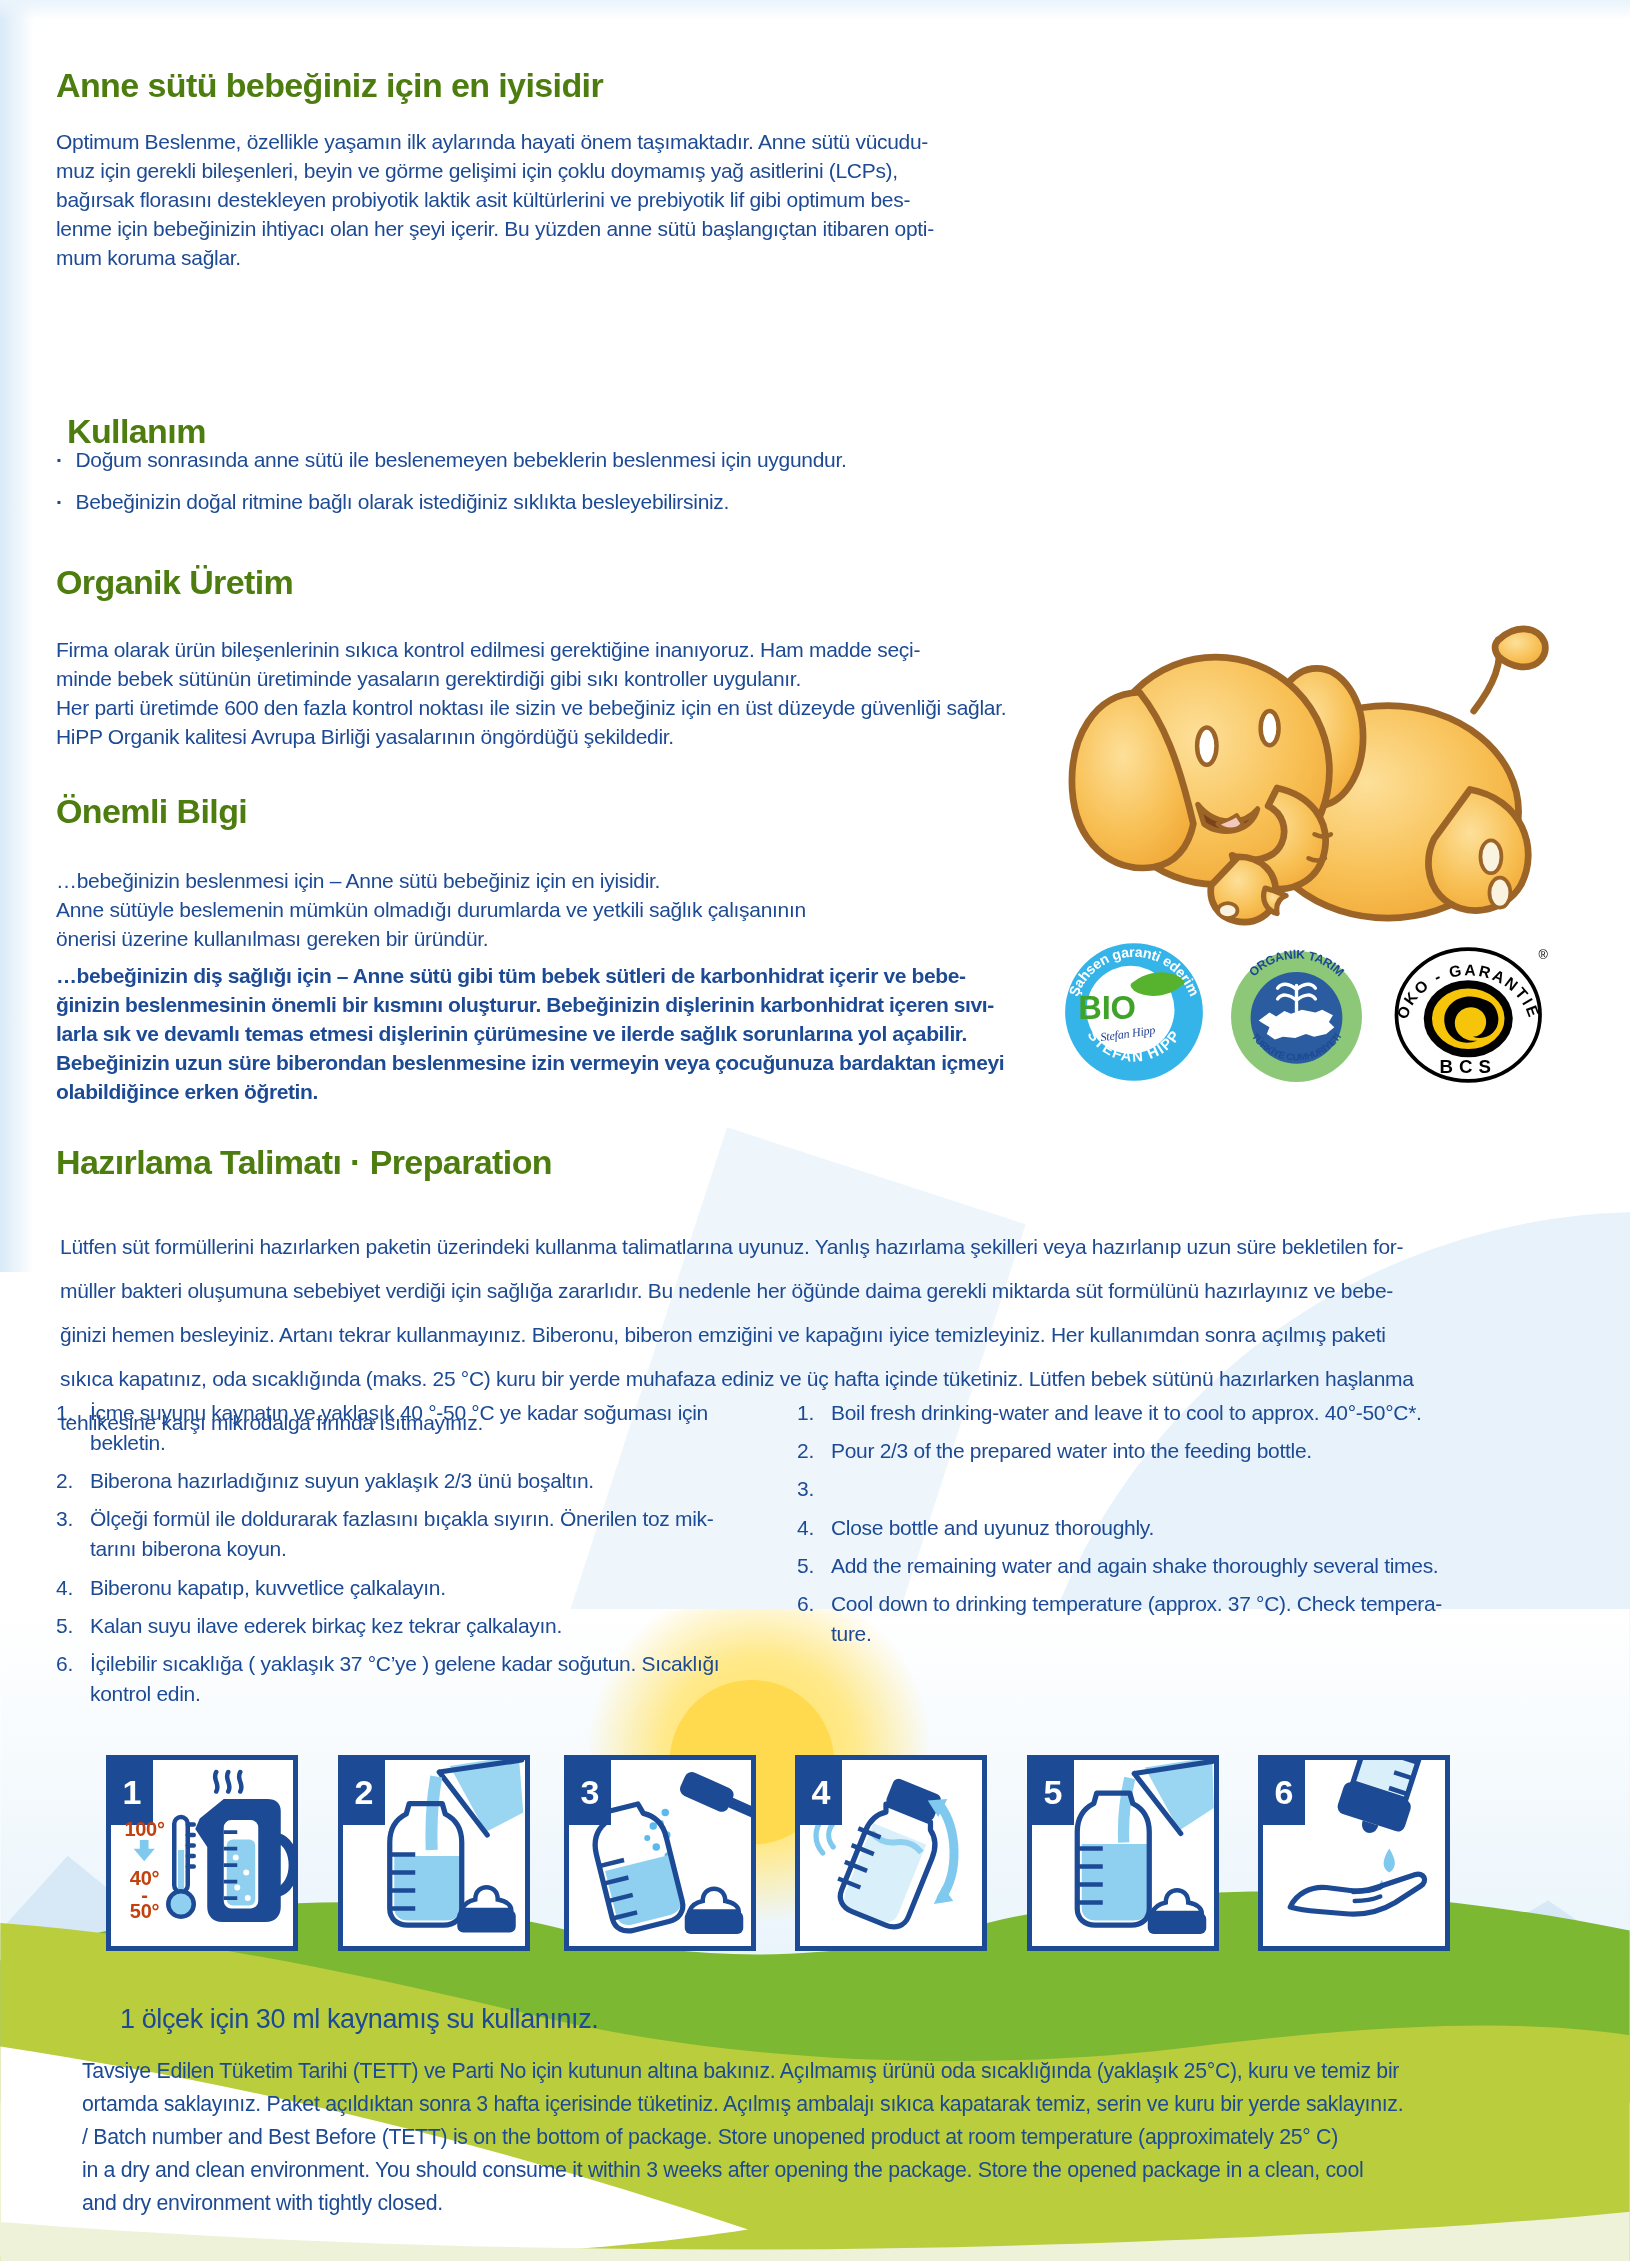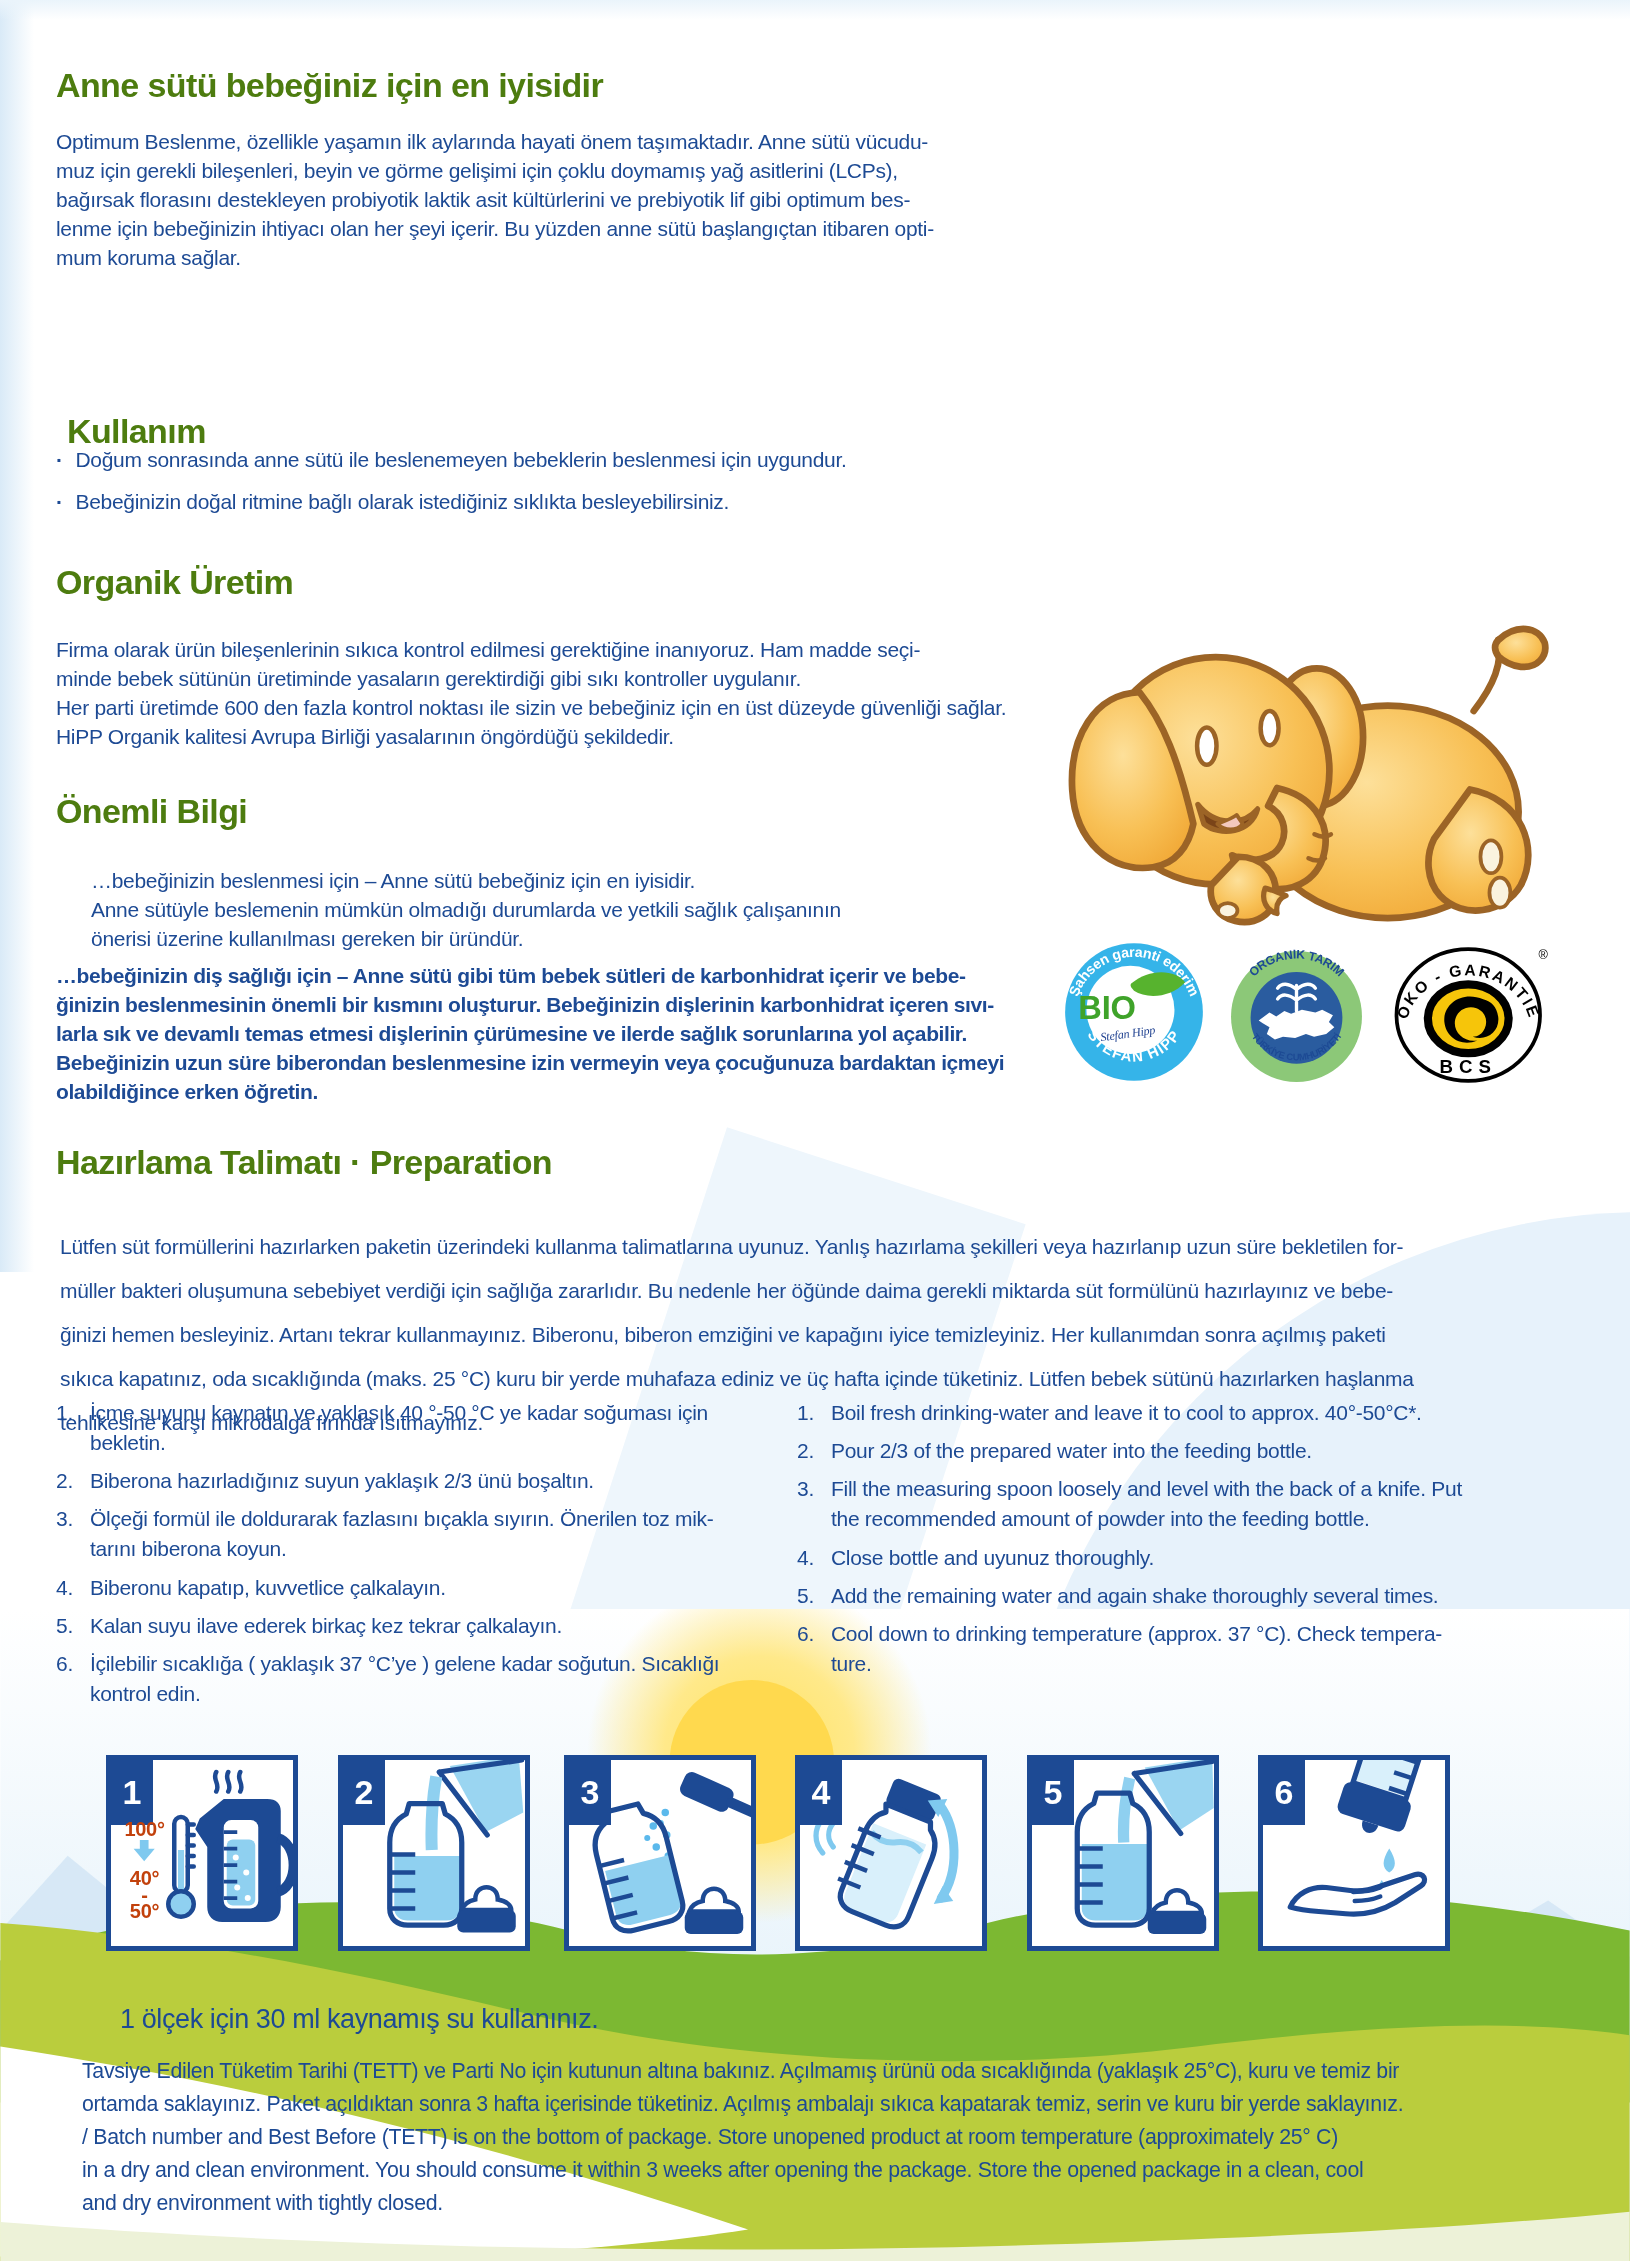--- a/index.html
+++ b/index.html
@@ -59,21 +59,21 @@
     </div>
   </div>
 
   <h2 class="abs title z2" style="left:56px;top:563px;">Organik Üretim</h2>
   <div class="abs body-text pre z2" style="left:56px;top:635px;width:1152px;">Firma olarak ürün bileşenlerinin sıkıca kontrol edilmesi gerektiğine inanıyoruz. Ham madde seçi-
 minde bebek sütünün üretiminde yasaların gerektirdiği gibi sıkı kontroller uygulanır.
 Her parti üretimde 600 den fazla kontrol noktası ile sizin ve bebeğiniz için en üst düzeyde güvenliği sağlar.
 HiPP Organik kalitesi Avrupa Birliği yasalarının öngördüğü şekildedir.</div>
 
   <h2 class="abs title z2" style="left:56px;top:792px;">Önemli Bilgi</h2>
-  <div class="abs body-text pre z2" style="left:56px;top:866px;width:1018px;margin-left:35px;">…bebeğinizin beslenmesi için – Anne sütü bebeğiniz için en iyisidir.
+  <div class="abs body-text pre z2" style="left:56px;top:866px;width:1018px;">…bebeğinizin beslenmesi için – Anne sütü bebeğiniz için en iyisidir.
 Anne sütüyle beslemenin mümkün olmadığı durumlarda ve yetkili sağlık çalışanının
 önerisi üzerine kullanılması gereken bir üründür.</div>
   <div class="abs body-text pre bold-par z2" style="left:56px;top:961px;width:1018px;">…bebeğinizin diş sağlığı için – Anne sütü gibi tüm bebek sütleri de karbonhidrat içerir ve bebe-
 ğinizin beslenmesinin önemli bir kısmını oluşturur. Bebeğinizin dişlerinin karbonhidrat içeren sıvı-
 larla sık ve devamlı temas etmesi dişlerinin çürümesine ve ilerde sağlık sorunlarına yol açabilir.
 Bebeğinizin uzun süre biberondan beslenmesine izin vermeyin veya çocuğunuza bardaktan içmeyi
 olabildiğince erken öğretin.</div>
 
   <svg class="abs z2" style="left:1051px;top:610px;" width="509" height="329" viewBox="0 0 680 440">
     <defs>
@@ -194,22 +194,20 @@
     <div class="li">
         <span class="num">1.</span>
         <span class="txt">Boil fresh drinking-water and leave it to cool to approx. 40°-50°C*.</span>
       </div>
     <div class="li">
         <span class="num">2.</span>
         <span class="txt">Pour 2/3 of the prepared water into the feeding bottle.</span>
       </div>
     <div class="li">
         <span class="num">3.</span>
-        <span class="txt">Fill the measuring spoon loosely and level with the back of a knife. Put
-the recommended amount of powder into the feeding bottle.</span>
       </div>
     <div class="li">
         <span class="num">4.</span>
         <span class="txt">Close bottle and uyunuz thoroughly.</span>
       </div>
     <div class="li">
         <span class="num">5.</span>
         <span class="txt">Add the remaining water and again shake thoroughly several times.</span>
       </div>
     <div class="li">

